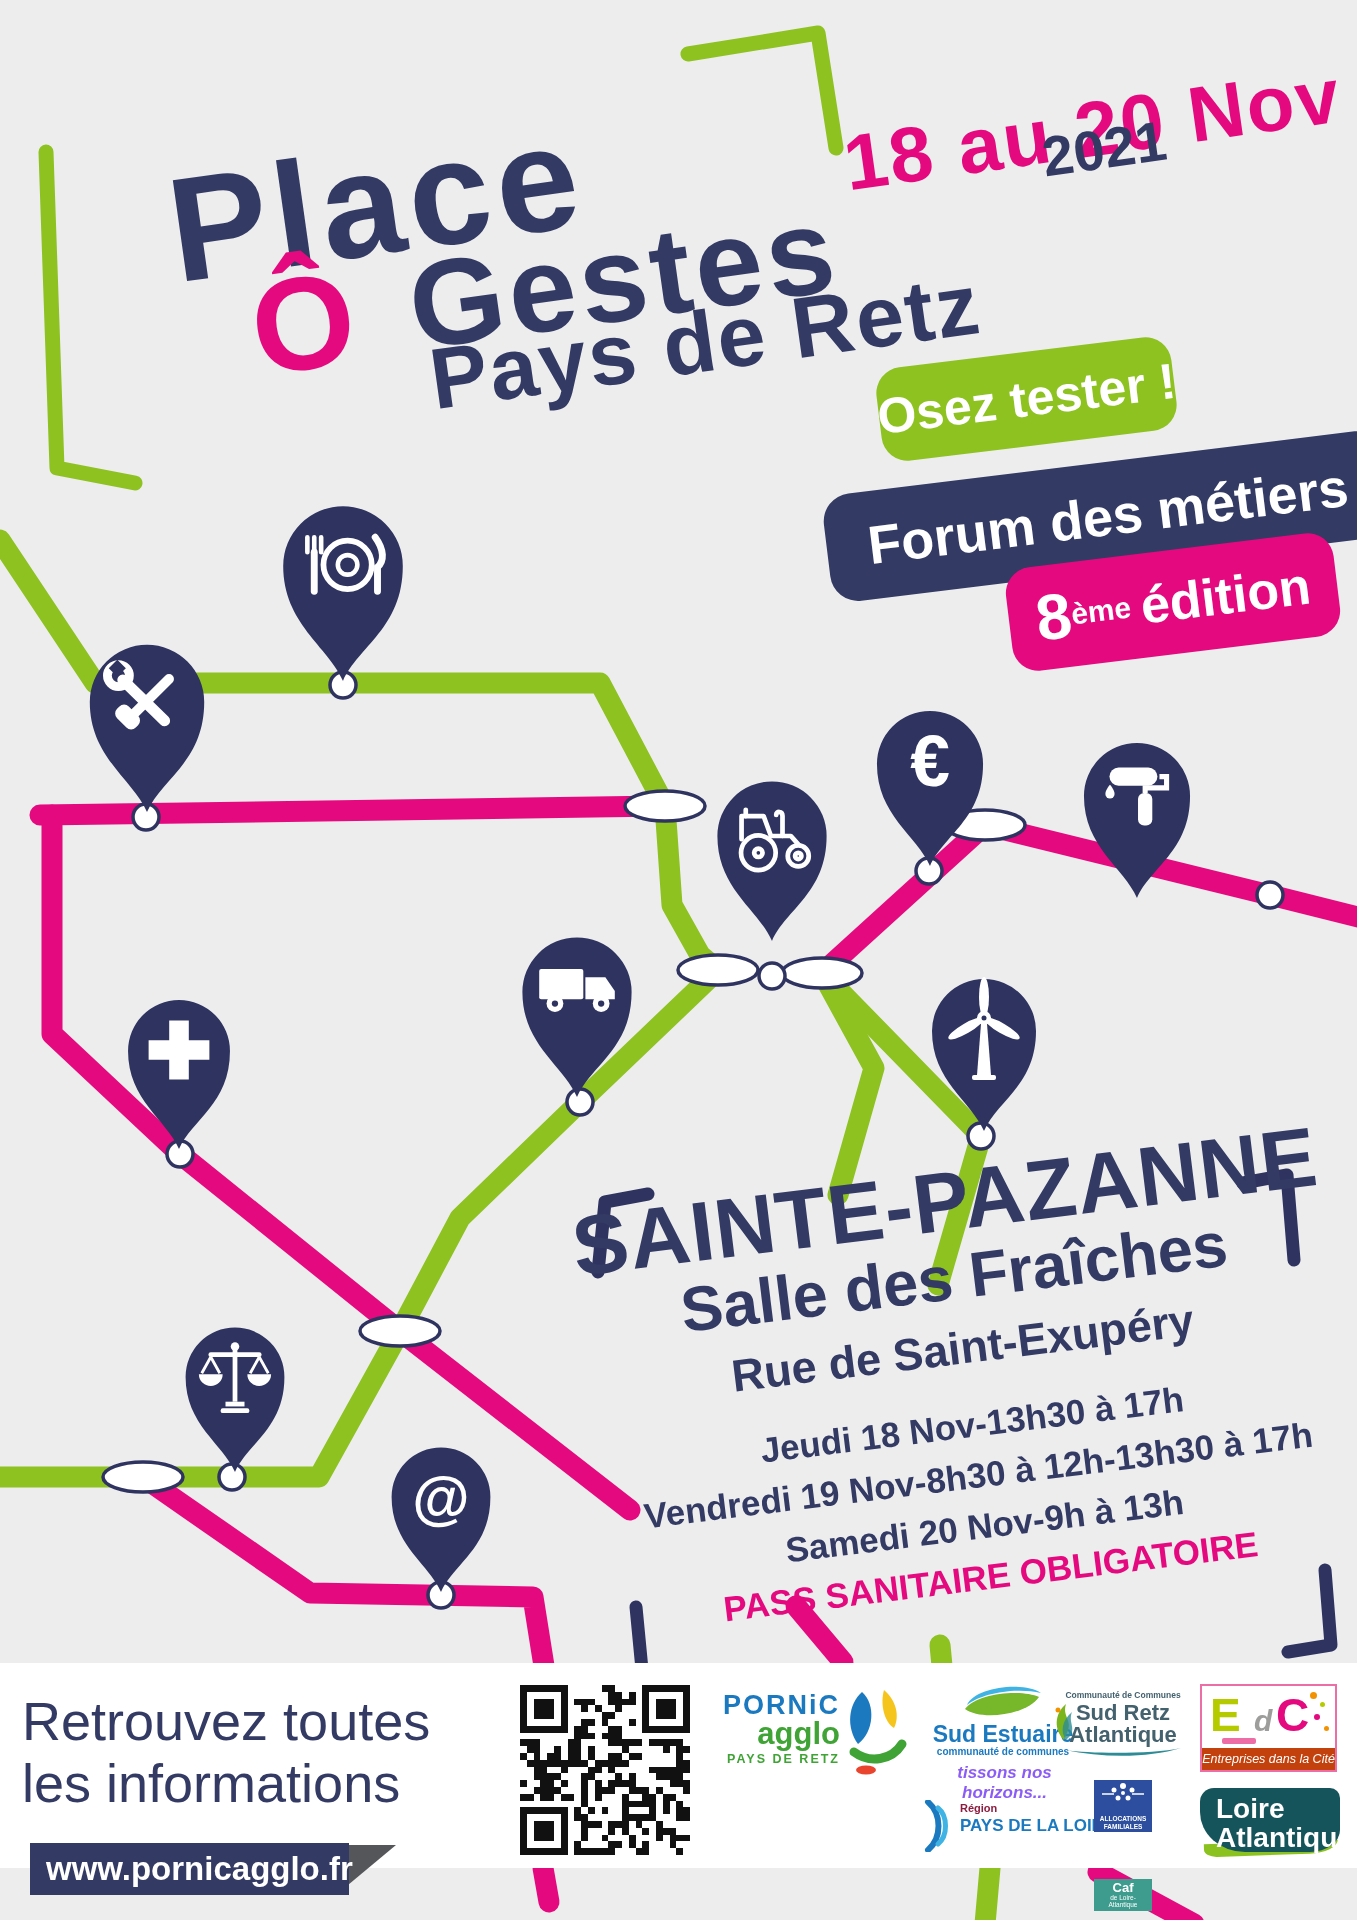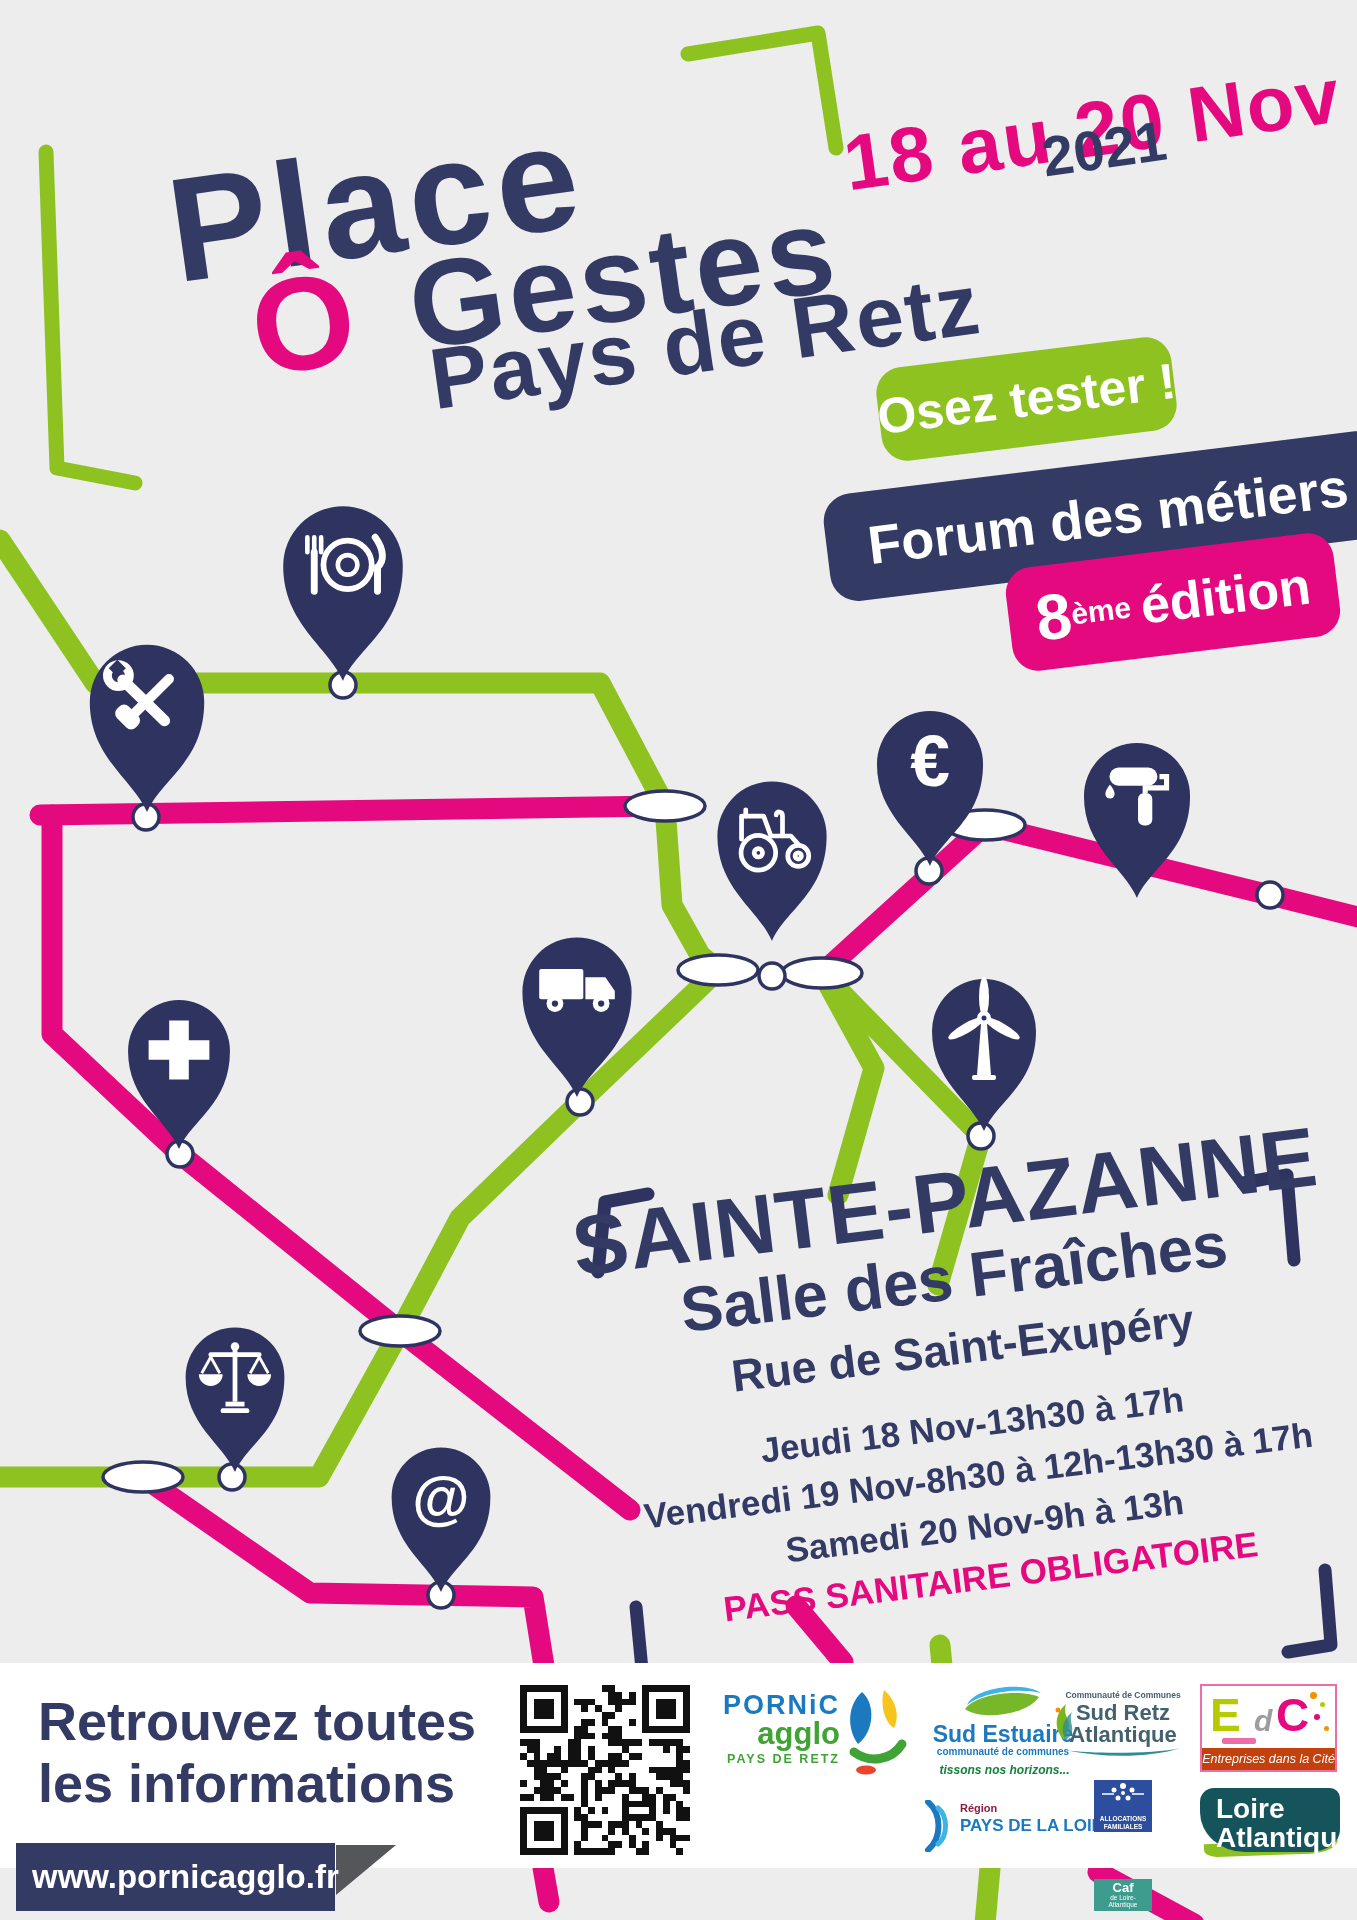--- a/index.html
+++ b/index.html
@@ -22,37 +22,37 @@
   .badge-pink .sup{font-size:30px;vertical-align:super;margin-right:10px;}
   
   .venue{left:572px;top:1168px;width:780px;transform:rotate(-7deg);transform-origin:40% 40%;text-align:center;color:#333A63;z-index:3;}
   .v-city{font-size:84px;font-weight:bold;letter-spacing:1px;line-height:1;}
   .v-hall{font-size:63px;font-weight:bold;line-height:1.08;}
   .v-street{font-size:45px;font-weight:bold;margin-top:12px;}
   .v-sched{font-size:35px;font-weight:bold;margin-top:26px;line-height:1.45;}
   .v-notice{font-size:35px;font-weight:bold;color:#E5097F;line-height:1.5;}
   
   .band{left:0;top:1663px;width:1357px;height:205px;background:#fff;z-index:5;}
-  .info{left:38px;top:1690px;font-size:54px;font-weight:bold;color:#333A63;line-height:1.15;z-index:6;}
-  .wwwbox{left:16px;top:1843px;width:303px;height:68px;background:#333A63;color:#fff;font-size:33px;font-weight:bold;display:flex;align-items:center;padding-left:16px;z-index:7;}
+  .info{left:22px;top:1690px;font-size:54px;font-weight:normal;color:#333A63;line-height:1.15;z-index:6;}
+  .wwwbox{left:30px;top:1843px;width:303px;height:52px;background:#333A63;color:#fff;font-size:33px;font-weight:bold;display:flex;align-items:center;padding-left:16px;z-index:7;}
   .wwwfold{left:336px;top:1845px;width:0;height:0;border-top:50px solid #55565A;border-right:60px solid transparent;z-index:6;}
   .qr{left:520px;top:1685px;width:170px;height:170px;background:#fff;z-index:6;}
   .logo{z-index:6;}
   
   .pornic{left:712px;top:1690px;width:200px;height:86px;text-align:right;}
   .pornic .l1{font-size:27px;font-weight:bold;color:#1B79C0;letter-spacing:2px;line-height:1;}
   .pornic .l2{font-size:31px;font-weight:bold;color:#3FA435;line-height:0.95;}
   .pornic .l3{font-size:12.5px;font-weight:bold;color:#3FA435;letter-spacing:2px;margin-top:4px;}
   .pornic .txt{position:absolute;right:72px;top:2px;}
   .pornic svg{position:absolute;right:0;top:0;}
   
   .sudest{left:928px;top:1683px;width:150px;text-align:center;}
   .sudest .nm{font-size:23px;font-weight:bold;color:#1B79C0;line-height:1;}
   .sudest .sub{font-size:10px;font-weight:bold;color:#1B79C0;}
-  .tagline{left:922px;top:1763px;width:165px;text-align:center;font-size:12px;font-style:italic;color:#15803d;z-index:6;font-weight:bold;}
+  .tagline{left:922px;top:1763px;width:165px;text-align:center;font-size:17px;font-style:italic;color:#8b5cf6;z-index:6;font-weight:bold;}
   
   .sudretz{left:1050px;top:1690px;width:146px;text-align:center;}
   .sudretz .top{font-size:8.5px;font-weight:bold;color:#44616E;}
   .sudretz .nm{font-size:22px;font-weight:bold;color:#44616E;line-height:1.0;}
   
   .edc{left:1200px;top:1684px;width:137px;height:88px;background:#fff;border:2px solid #ED6EA7;box-sizing:border-box;}
   .edc .e{position:absolute;left:8px;top:2px;font-size:46px;font-weight:bold;color:#B5CB00;}
   .edc .d{position:absolute;left:52px;top:18px;font-size:30px;font-style:italic;color:#9D9D9C;font-weight:bold;}
   .edc .c{position:absolute;left:74px;top:2px;font-size:46px;font-weight:bold;color:#E5097F;}
   .edc .bar{position:absolute;left:0;bottom:0;width:100%;height:22px;background:#c2410c;color:#fff;font-size:12.5px;font-style:italic;text-align:center;line-height:22px;}

